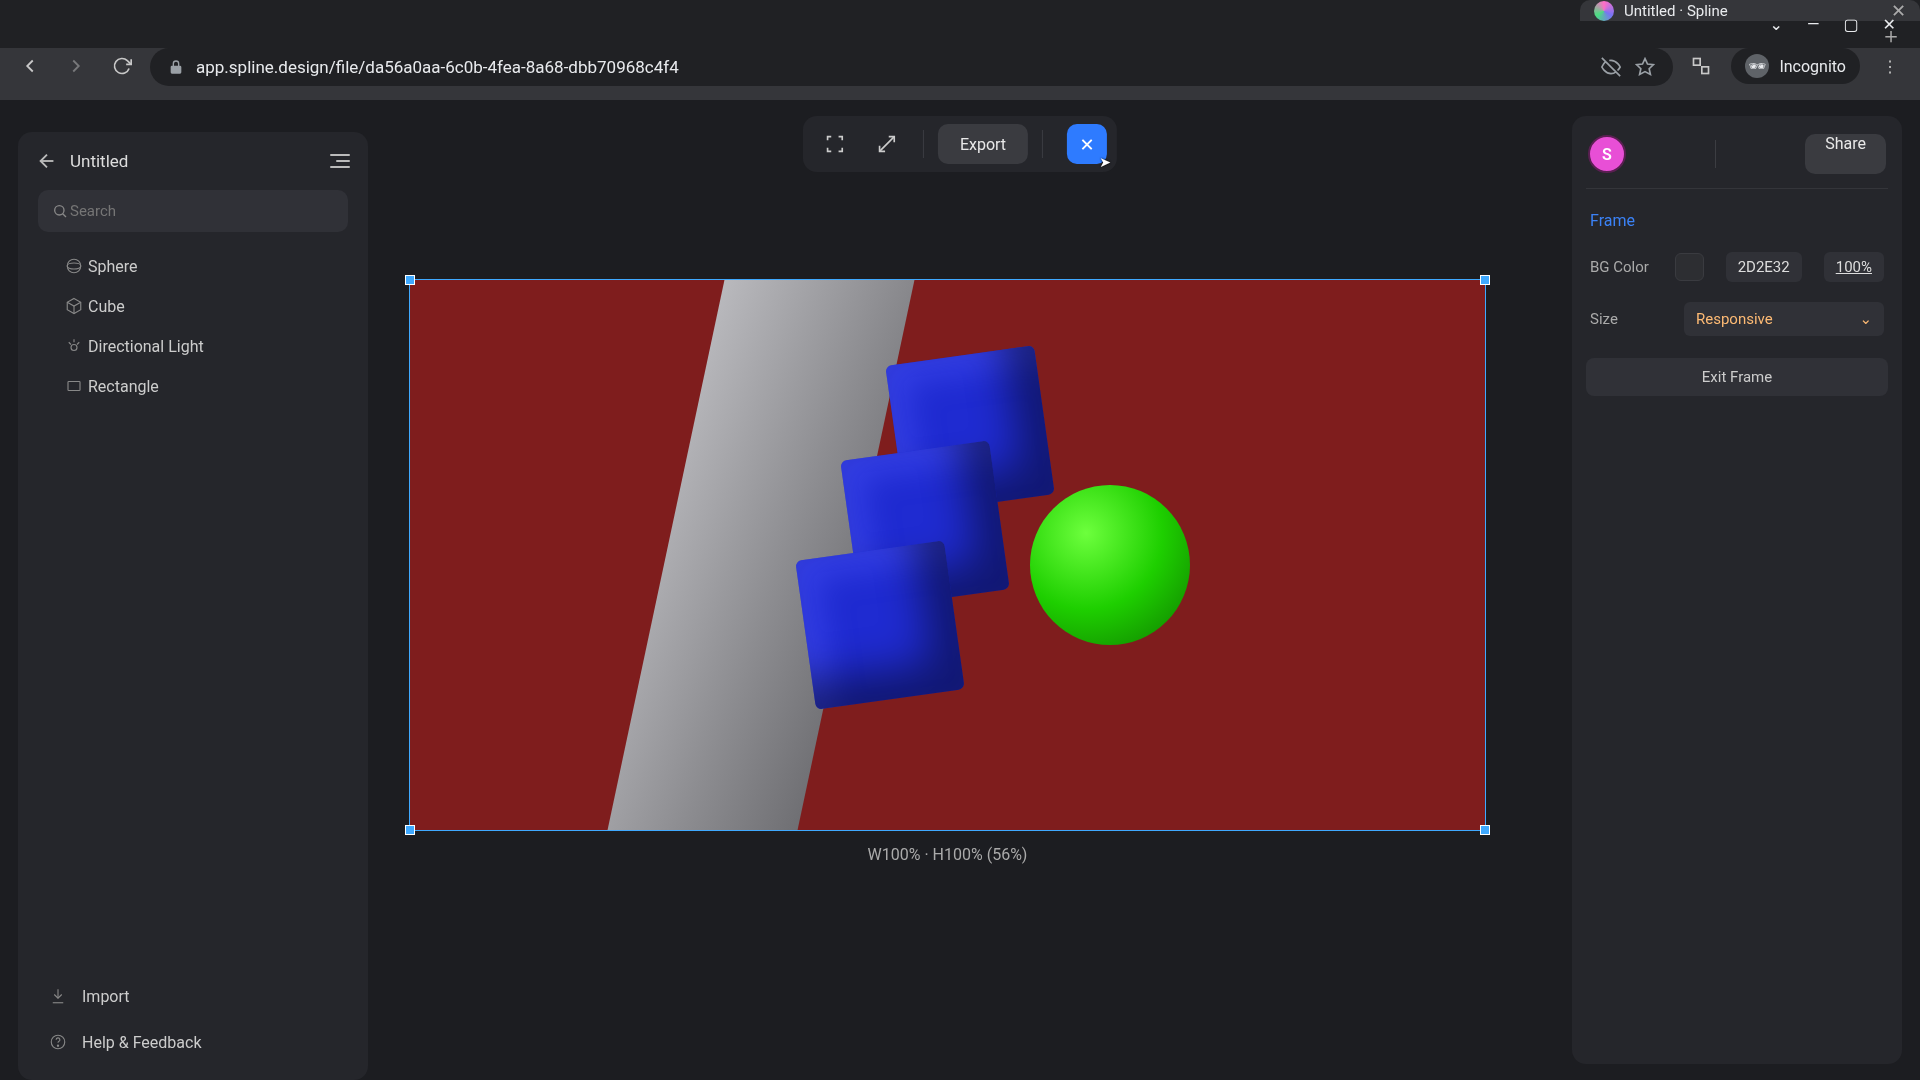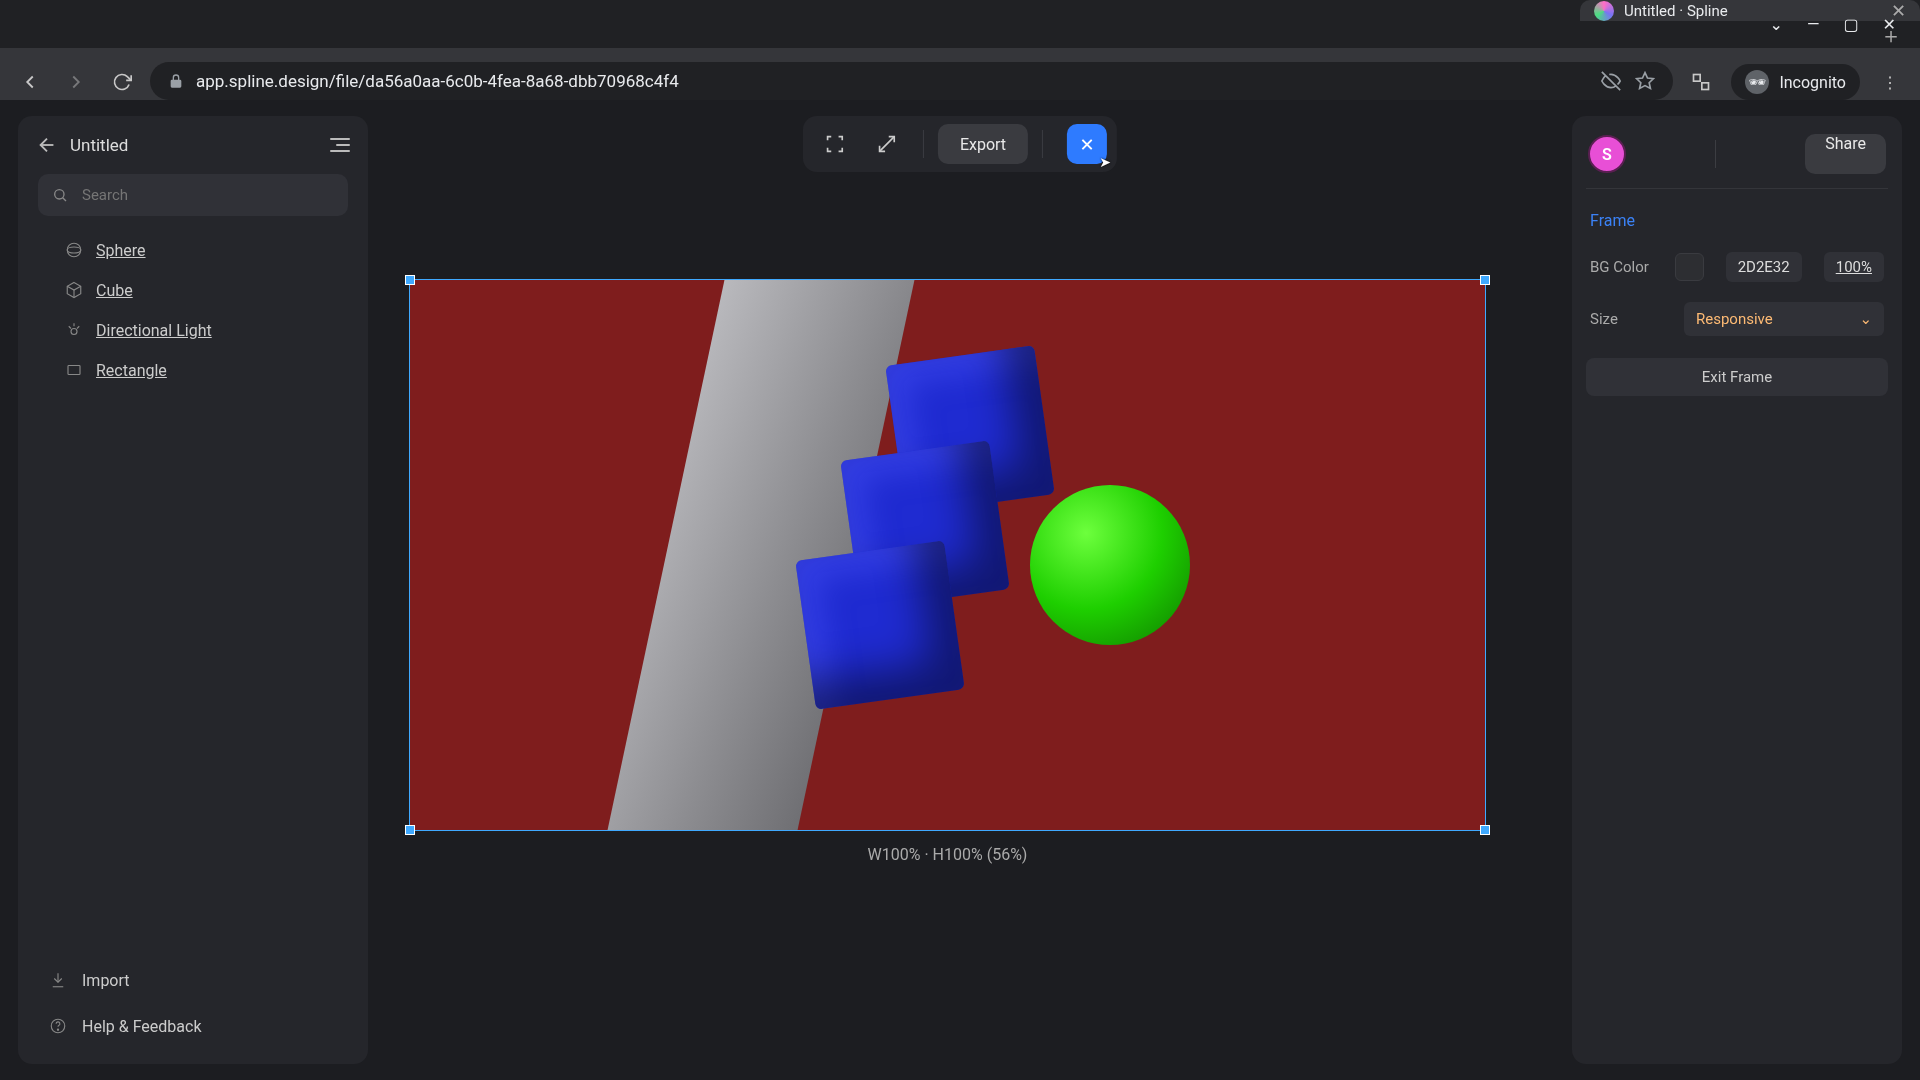--- a/index.html
+++ b/index.html
@@ -6,51 +6,51 @@
 body { width: 1920px; height: 1080px; background: #202124; overflow: hidden; color: #e8eaed; }
 
 
 .tab-strip { height: 48px; background: #202124; display: flex; align-items: flex-end; padding-left: 10px; flex-direction: column; }
 .tab { height: 40px; width: 340px; background: #35363a; border-radius: 10px 10px 0 0; display: flex; align-items: center; padding: 0 14px; gap: 10px; position: relative; }
 .favicon { width: 20px; height: 20px; border-radius: 50%; background: conic-gradient(#ff6ec7,#7873f5,#4ade80,#ff6ec7); }
 .tab-title { font-size: 15px; color: #e8eaed; flex: 1; }
 .tab-close { color: #aaa; font-size: 18px; cursor: pointer; }
 .new-tab { color: #aaa; font-size: 22px; padding: 0 18px; cursor: pointer; }
 
-.addr-bar { height: 52px; background: #35363a; display: flex; align-items: flex-end; padding: 0 12px; gap: 10px; }
+.addr-bar { height: 52px; background: #35363a; display: flex; align-items: flex-start; padding: 0 12px; gap: 10px; }
 .nav-btn { width: 36px; height: 36px; display: flex; align-items: center; justify-content: center; color: #c8c8c8; cursor: pointer; border-radius: 50%; }
 .nav-btn.disabled { opacity: .45; }
 .url-box { flex: 1; height: 38px; background: #202124; border-radius: 20px; display: flex; align-items: center; padding: 0 18px; gap: 12px; color: #e8eaed; font-size: 17px; }
 .url-box .lock { color: #9aa0a6; }
 .url-right { display: flex; align-items: center; gap: 14px; margin-left: auto; color: #9aa0a6; }
 .incog-pill { display: flex; align-items: center; gap: 10px; background: #202124; padding: 6px 14px; border-radius: 20px; color: #e8eaed; font-size: 16px; }
 .incog-ico { width: 24px; height: 24px; border-radius: 50%; background: #5f6368; display: flex; align-items: center; justify-content: center; font-size: 14px; }
 .addr-right { display: flex; align-items: center; gap: 12px; }
 
 .win-ctl { position: absolute; top: 0; right: 0; height: 48px; display: flex; align-items: center; gap: 24px; padding: 0 24px; color: #e8eaed; }
 .win-ctl span { cursor: pointer; }
 
 
 .app { position: relative; height: calc(1080px - 100px); background: #1c1d21; }
 
 
-.left-panel { position: absolute; top: 16px; left: 18px; width: 350px; height: calc(100% - 32px); background: #25262b; border-radius: 14px; display: flex; flex-direction: column; padding: 14px 12px; }
+.left-panel { position: absolute; top: 32px; left: 18px; width: 350px; height: calc(100% - 32px); background: #25262b; border-radius: 14px; display: flex; flex-direction: column; padding: 14px 12px; }
 .lp-head { display: flex; align-items: center; gap: 12px; padding: 4px 6px 14px; }
 .back-arrow { color: #bbb; cursor: pointer; }
 .doc-title { font-size: 17px; color: #ddd; flex: 1; }
 .menu-icon { color: #bbb; cursor: pointer; display:flex; flex-direction:column; gap:4px; align-items:flex-end; }
 .menu-icon i { display:block; height:2px; background:#bbb; border-radius:1px; }
 .menu-icon i:nth-child(1){width:20px;} .menu-icon i:nth-child(2){width:14px;} .menu-icon i:nth-child(3){width:20px;}
 
-.search-box { height: 42px; background: #303137; border-radius: 10px; display: flex; align-items: center; padding: 0 14px; gap: 14px; margin: 4px 8px 10px; }
+.search-box { height: 42px; background: #303137; border-radius: 10px; display: flex; align-items: center; padding: 0 14px; gap: 2px; margin: 4px 8px 10px; }
 .search-box input { background: transparent; border: none; outline: none; color: #ccc; font-size: 15px; flex: 1; }
 .search-box .mag { color: #888; }
 
 .layer-list { flex: 1; overflow: auto; padding: 4px 4px; }
-.layer-item { display: flex; align-items: flex-end; gap: 12px; padding: 10px 14px 10px 30px; border-radius: 8px; cursor: pointer; font-size: 16px; color: #ccc; text-decoration: underline; }
+.layer-item { display: flex; align-items: flex-end; gap: 4px; padding: 10px 14px 10px 30px; border-radius: 8px; cursor: pointer; font-size: 16px; color: #ccc; }
 .layer-icon { width: 20px; height: 20px; display: flex; align-items: center; justify-content: center; color: #888; }
 
 .lp-footer { display: flex; flex-direction: column; gap: 6px; padding: 8px 6px 4px; }
 .lp-foot-item { display: flex; align-items: center; gap: 14px; padding: 10px 12px; font-size: 16px; color: #ccc; cursor: pointer; border-radius: 8px; }
 .dot-badge { position: relative; }
 .dot-badge::after { content:''; position:absolute; top:-2px; right:-4px; width:8px; height:8px; background:#ff4d6d; border-radius:50%; }
 
 
 .top-toolbar { position: absolute; top: 16px; left: 50%; transform: translateX(-50%); height: 56px; background: #25262b; border-radius: 14px; display: flex; align-items: center; padding: 0 10px; gap: 8px; }
 .tb-btn { width: 44px; height: 40px; display: flex; align-items: center; justify-content: center; color: #ccc; cursor: pointer; border-radius: 8px; }

